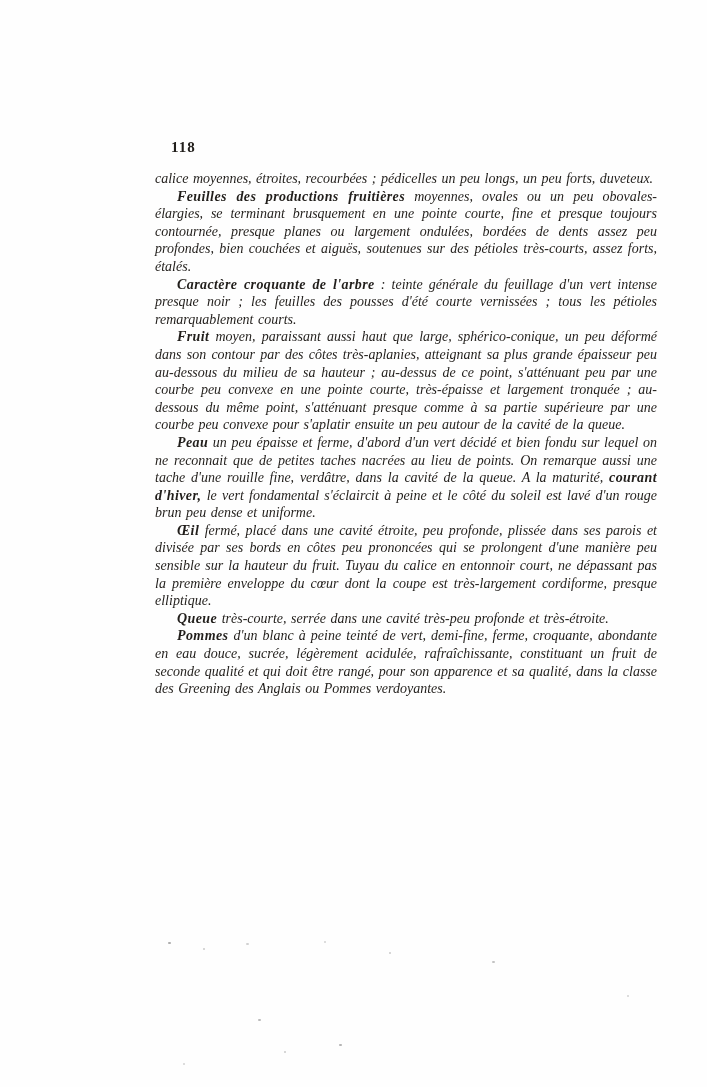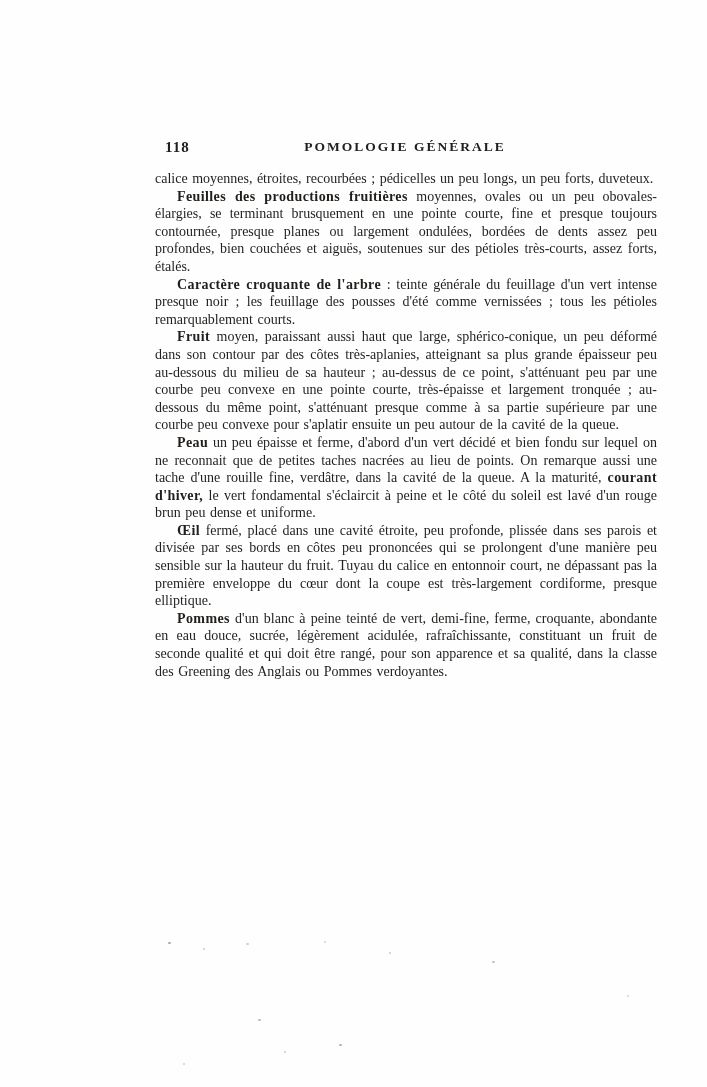--- a/index.html
+++ b/index.html
@@ -19,21 +19,21 @@
   }
   .running-header {
     position: absolute;
     left: 155px;
     top: 139px;
     width: 500px;
     height: 20px;
   }
   .page-number {
     position: absolute;
-    left: 10px;
+    left: 16px;
     top: 0;
     font-size: 15px;
     font-weight: bold;
     letter-spacing: 1px;
   }
   .header-title {
     display: block;
     width: 100%;
     text-align: center;
     font-size: 13.5px;
@@ -45,20 +45,21 @@
     left: 155px;
     top: 170px;
     width: 502px;
   }
   .para {
     margin: 0;
     font-size: 14px;
     line-height: 17.6px;
     text-align: justify;
     word-spacing: 1px;
+    font-style: italic;
   }
   .para.indent {
     text-indent: 22px;
   }
   .lead {
     font-weight: bold;
     letter-spacing: 0.4px;
   }
   .plain {
     font-weight: normal;
@@ -82,30 +83,30 @@
   .s10 { left: 183px; top: 1063px; width: 2px; height: 2px; opacity: 0.3; }
   .s11 { left: 627px; top: 995px; width: 2px; height: 2px; opacity: 0.3; }
 </style>
 </head>
 <body>
 
 <div class="page">
 
   <div class="running-header">
     <span class="page-number">118</span>
-    <span class="header-title">POMOLOGIE GÉNÉRALE</span>
   </div>
 
   <div class="text-block">
       <p class="para"><span class="plain">calice moyennes, étroites, recourbées ; pédicelles un peu longs, un peu forts, duveteux.</span></p>
       <p class="para indent"><span class="lead">Feuilles des productions fruitières</span><span class="plain"> moyennes, ovales ou un peu obovales-élargies, se terminant brusquement en une pointe courte, fine et presque toujours contournée, presque planes ou largement ondulées, bordées de dents assez peu profondes, bien couchées et aiguës, soutenues sur des pétioles très-courts, assez forts, étalés.</span></p>
-      <p class="para indent"><span class="lead">Caractère croquante de l'arbre</span><span class="plain"> : teinte générale du feuillage d'un vert intense presque noir ; les feuillage des pousses d'été comme vernissées ; tous les pétioles remarquablement courts.</span></p>
+      <p class="para indent"><span class="lead">Caractère croquante de l'arbre</span><span class="plain"> : teinte générale du feuillage d'un vert intense presque noir ; les feuilles des pousses d'été courte vernissées ; tous les pétioles remarquablement courts.</span></p>
       <p class="para indent"><span class="lead">Fruit</span><span class="plain"> moyen, paraissant aussi haut que large, sphérico-conique, un peu déformé dans son contour par des côtes très-aplanies, atteignant sa plus grande épaisseur peu au-dessous du milieu de sa hauteur ; au-dessus de ce point, s'atténuant peu par une courbe peu convexe en une pointe courte, très-épaisse et largement tronquée ; au-dessous du même point, s'atténuant presque comme à sa partie supérieure par une courbe peu convexe pour s'aplatir ensuite un peu autour de la cavité de la queue.</span></p>
       <p class="para indent"><span class="lead">Peau</span><span class="plain"> un peu épaisse et ferme, d'abord d'un vert décidé et bien fondu sur lequel on ne reconnait que de petites taches nacrées au lieu de points. On remarque aussi une tache d'une rouille fine, verdâtre, dans la cavité de la queue. A la maturité, </span><span class="lead">courant d'hiver,</span><span class="plain"> le vert fondamental s'éclaircit à peine et le côté du soleil est lavé d'un rouge brun peu dense et uniforme.</span></p>
       <p class="para indent"><span class="lead">Œil</span><span class="plain"> fermé, placé dans une cavité étroite, peu profonde, plissée dans ses parois et divisée par ses bords en côtes peu prononcées qui se prolongent d'une manière peu sensible sur la hauteur du fruit. Tuyau du calice en entonnoir court, ne dépassant pas la première enveloppe du cœur dont la coupe est très-largement cordiforme, presque elliptique.</span></p>
+      <p class="para indent"><span class="lead">Queue</span><span class="plain"> très-courte, serrée dans une cavité très-peu profonde et très-étroite.</span></p>
       <p class="para indent"><span class="lead">Pommes</span><span class="plain"> d'un blanc à peine teinté de vert, demi-fine, ferme, croquante, abondante en eau douce, sucrée, légèrement acidulée, rafraîchissante, constituant un fruit de seconde qualité et qui doit être rangé, pour son apparence et sa qualité, dans la classe des Greening des Anglais ou Pommes verdoyantes.</span></p>
     </div>
 
   <div class="speck s1"></div>
   <div class="speck s2"></div>
   <div class="speck s3"></div>
   <div class="speck s4"></div>
   <div class="speck s5"></div>
   <div class="speck s6"></div>
   <div class="speck s7"></div>

